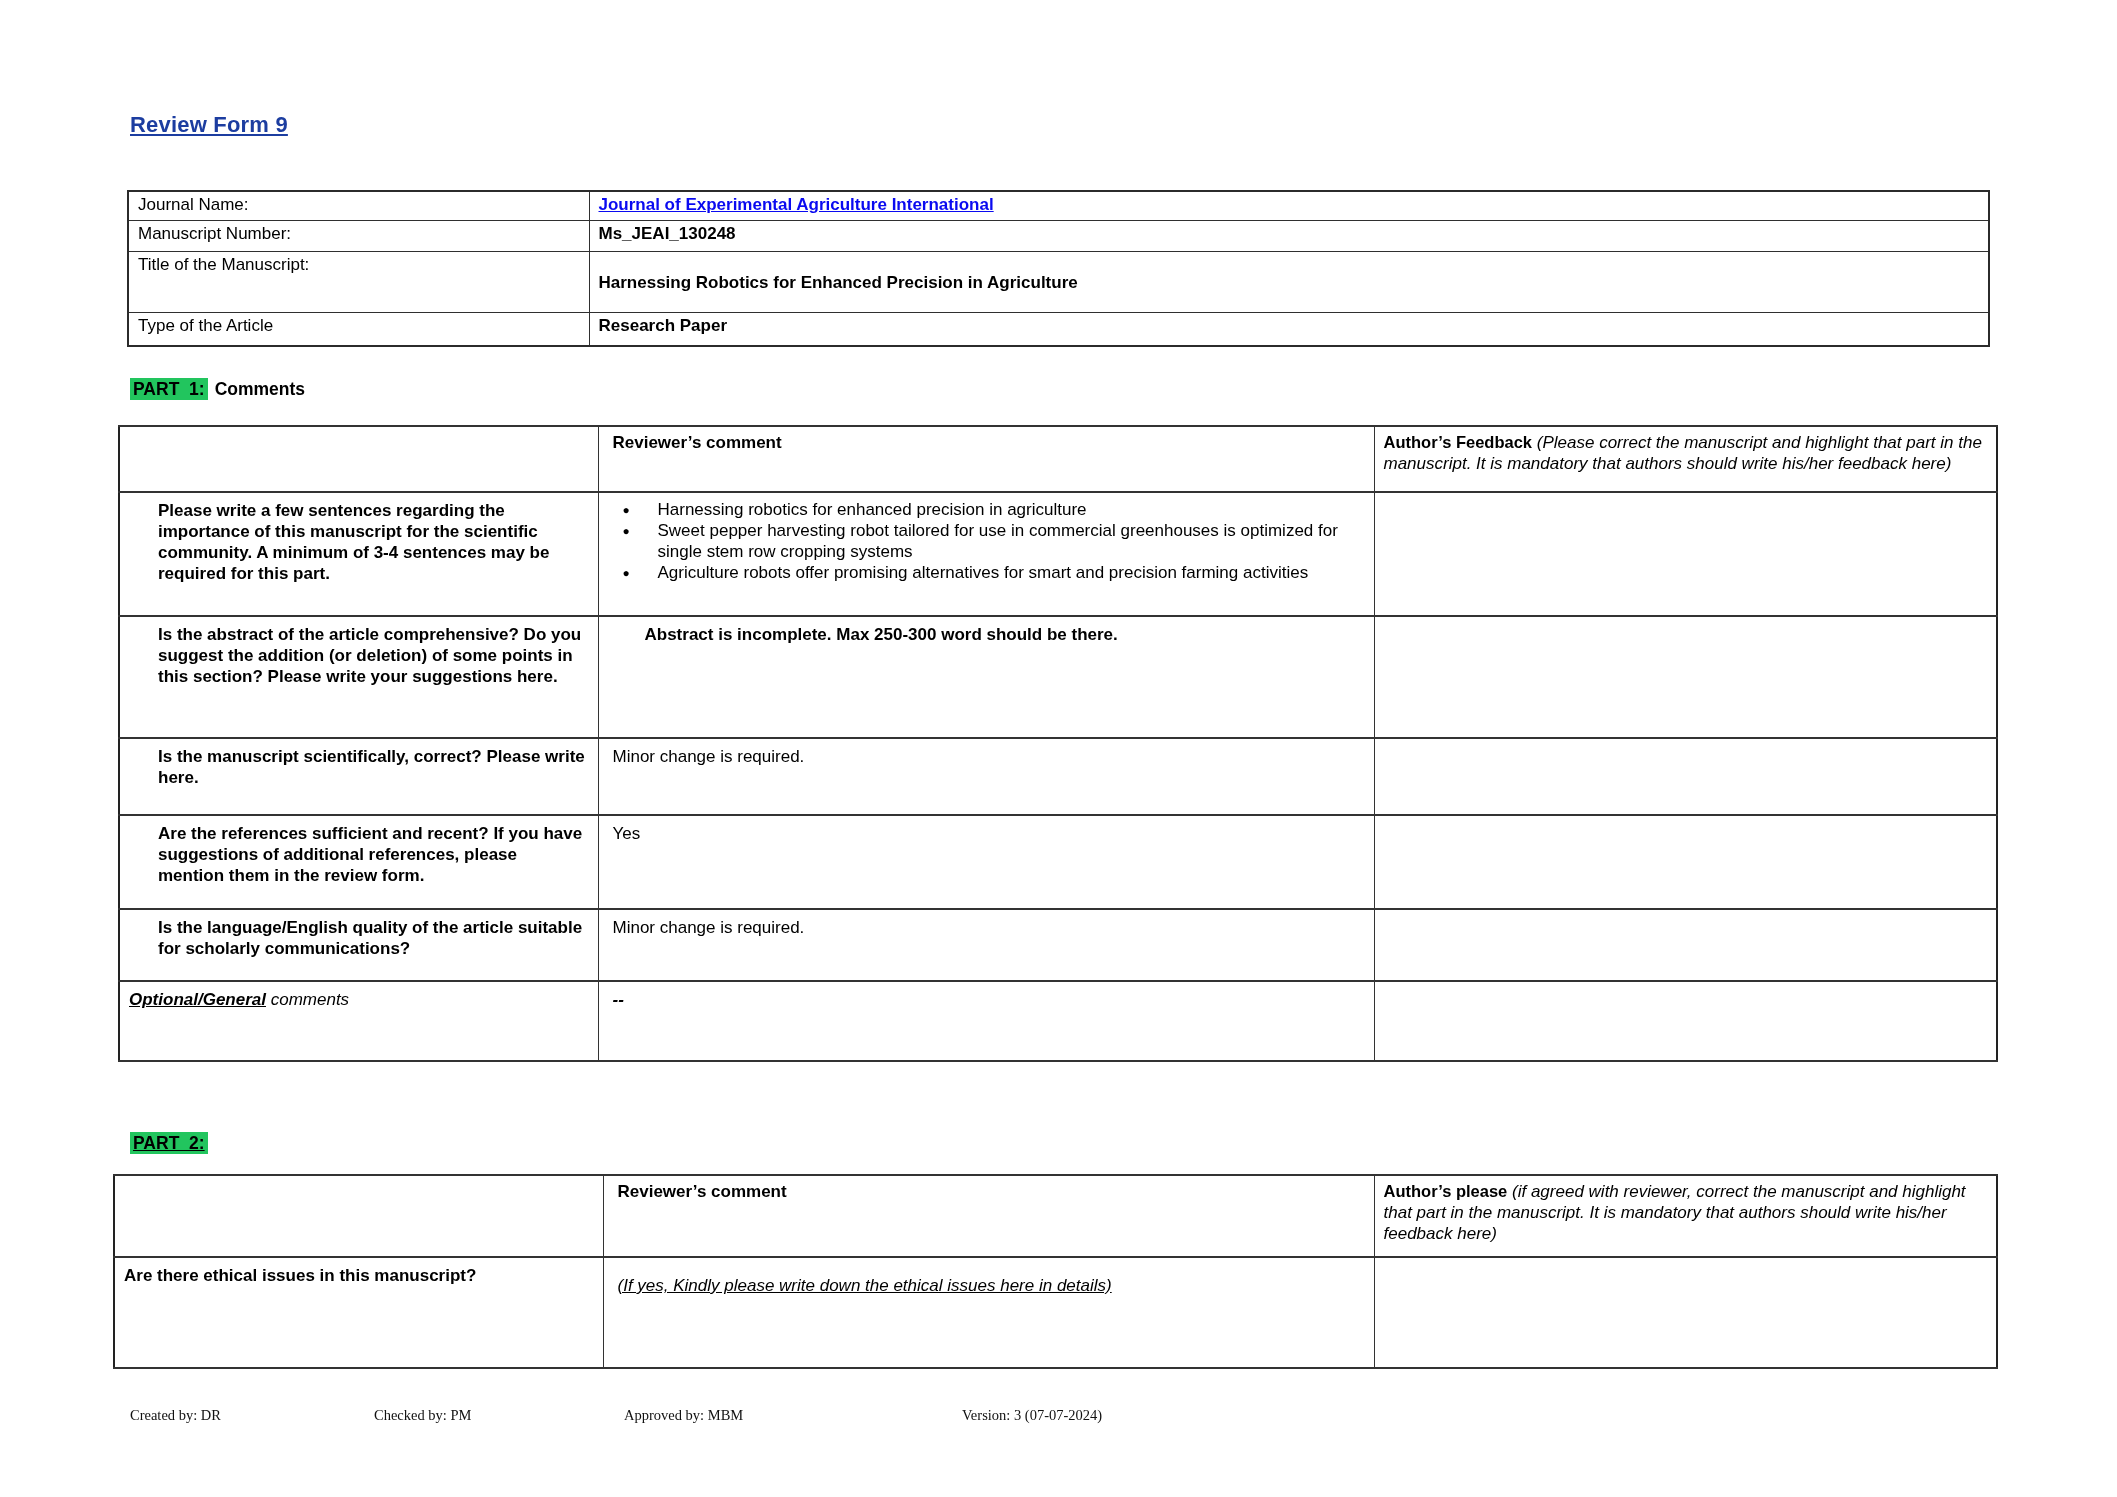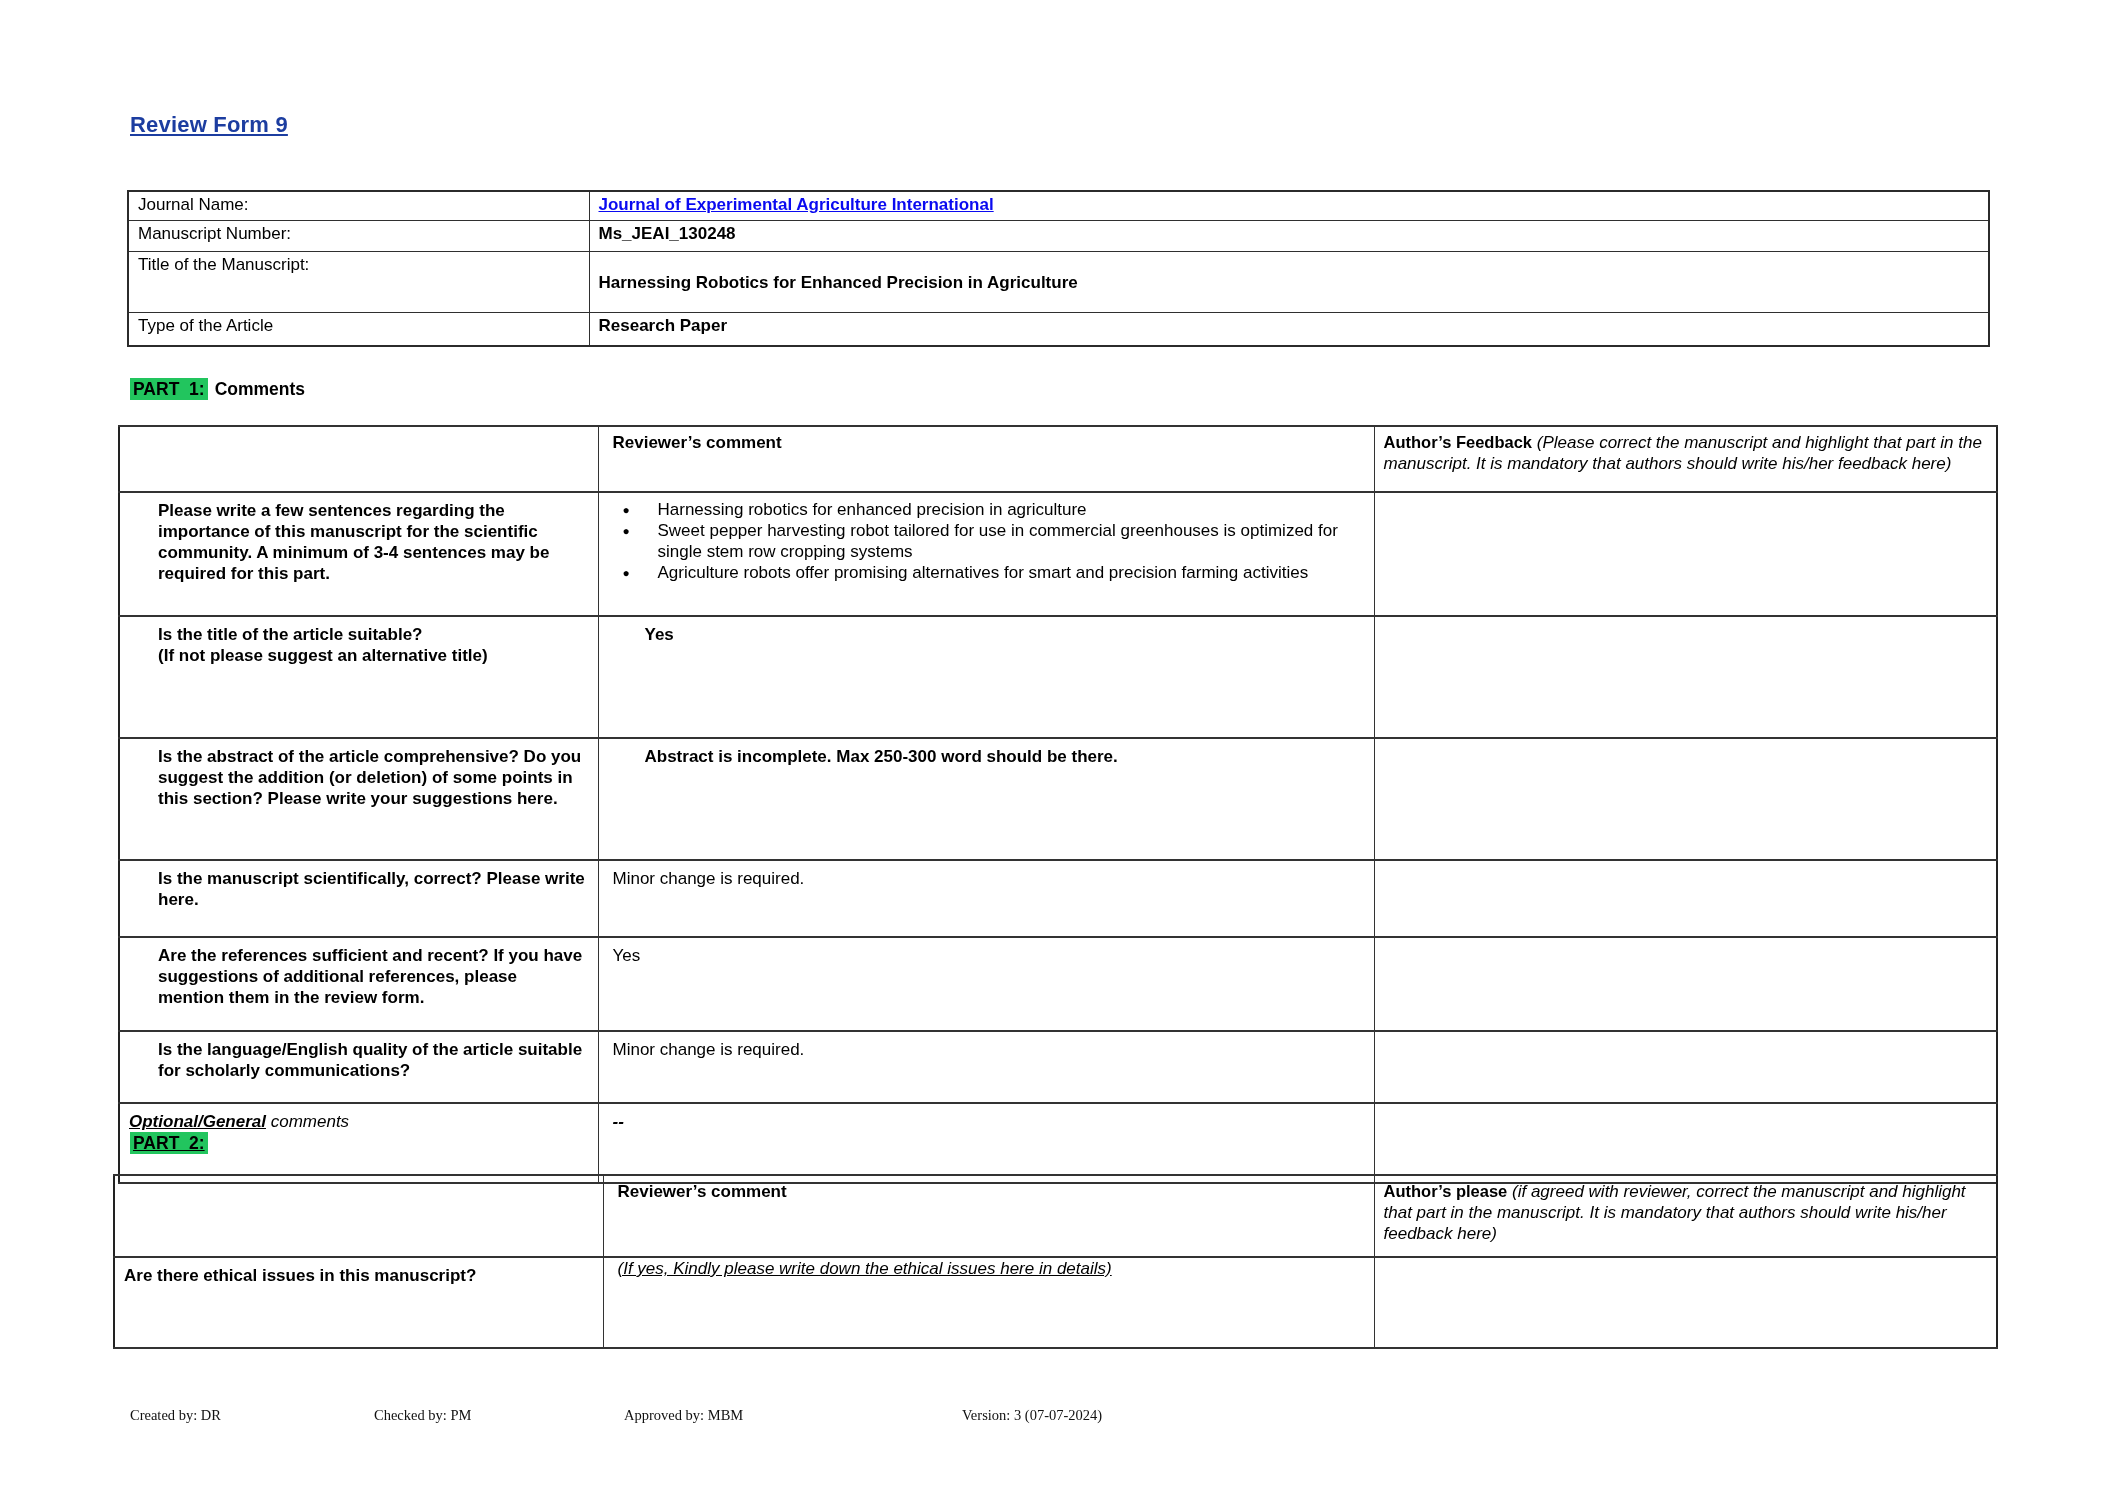--- a/index.html
+++ b/index.html
@@ -71,21 +71,21 @@
   .hdr-auth .i { font-style:italic; }
 
   .q { font-weight:bold; padding:7px 12px 7px 38px; white-space:pre-line; }
   .q-left { padding:7px 12px 7px 9px; }
   .q-mid { vertical-align:middle; font-weight:bold; padding:7px 12px 7px 9px; }
   .u-line2 { text-decoration:underline; font-weight:bold; }
 
   .ans { padding:7px 14px; }
   .ans.bold { font-weight:bold; }
   .ans.indent { padding-left:46px; }
-  .ans-ethics { padding:0 14px; font-style:italic; text-decoration:underline;margin-left:12px; }
+  .ans-ethics { padding:17px 14px; font-style:italic; text-decoration:underline;margin-left:12px; }
 
   ul.bullets { margin:0; padding:5px 10px 5px 0; list-style:none; }
   ul.bullets li { position:relative; padding-left:58px; margin:0; }
   ul.bullets li::before { content:"●"; position:absolute; left:23px; top:1px; font-size:12px; }
 
   
   .footer-item {
     position:absolute; top:1407px; font-family:"Liberation Serif", serif;
     font-size:14.5px; color:#111;
   }
@@ -149,26 +149,20 @@
       <td class="q">Please write a few sentences regarding the importance of this manuscript for the scientific community. A minimum of 3-4 sentences may be required for this part.</td>
       <td>
         <ul class="bullets">
           <li>Harnessing robotics for enhanced precision in agriculture</li>
           <li>Sweet pepper harvesting robot tailored for use in commercial greenhouses is optimized for single stem row cropping systems</li>
           <li>Agriculture robots offer promising alternatives for smart and precision farming activities</li>
         </ul>
       </td>
       <td></td>
     </tr>
-    <tr class="h2">
-      <td class="q">Is the title of the article suitable?
-(If not please suggest an alternative title)</td>
-      <td class="ans bold indent">Yes</td>
-      <td></td>
-    </tr>
     <tr class="h3">
       <td class="q">Is the abstract of the article comprehensive? Do you suggest the addition (or deletion) of some points in this section? Please write your suggestions here.</td>
       <td class="ans bold indent">Abstract is incomplete. Max 250-300 word should be there.</td>
       <td></td>
     </tr>
     <tr class="h4">
       <td class="q">Is the manuscript scientifically, correct? Please write here.</td>
       <td class="ans">Minor change is required.</td>
       <td></td>
     </tr>

